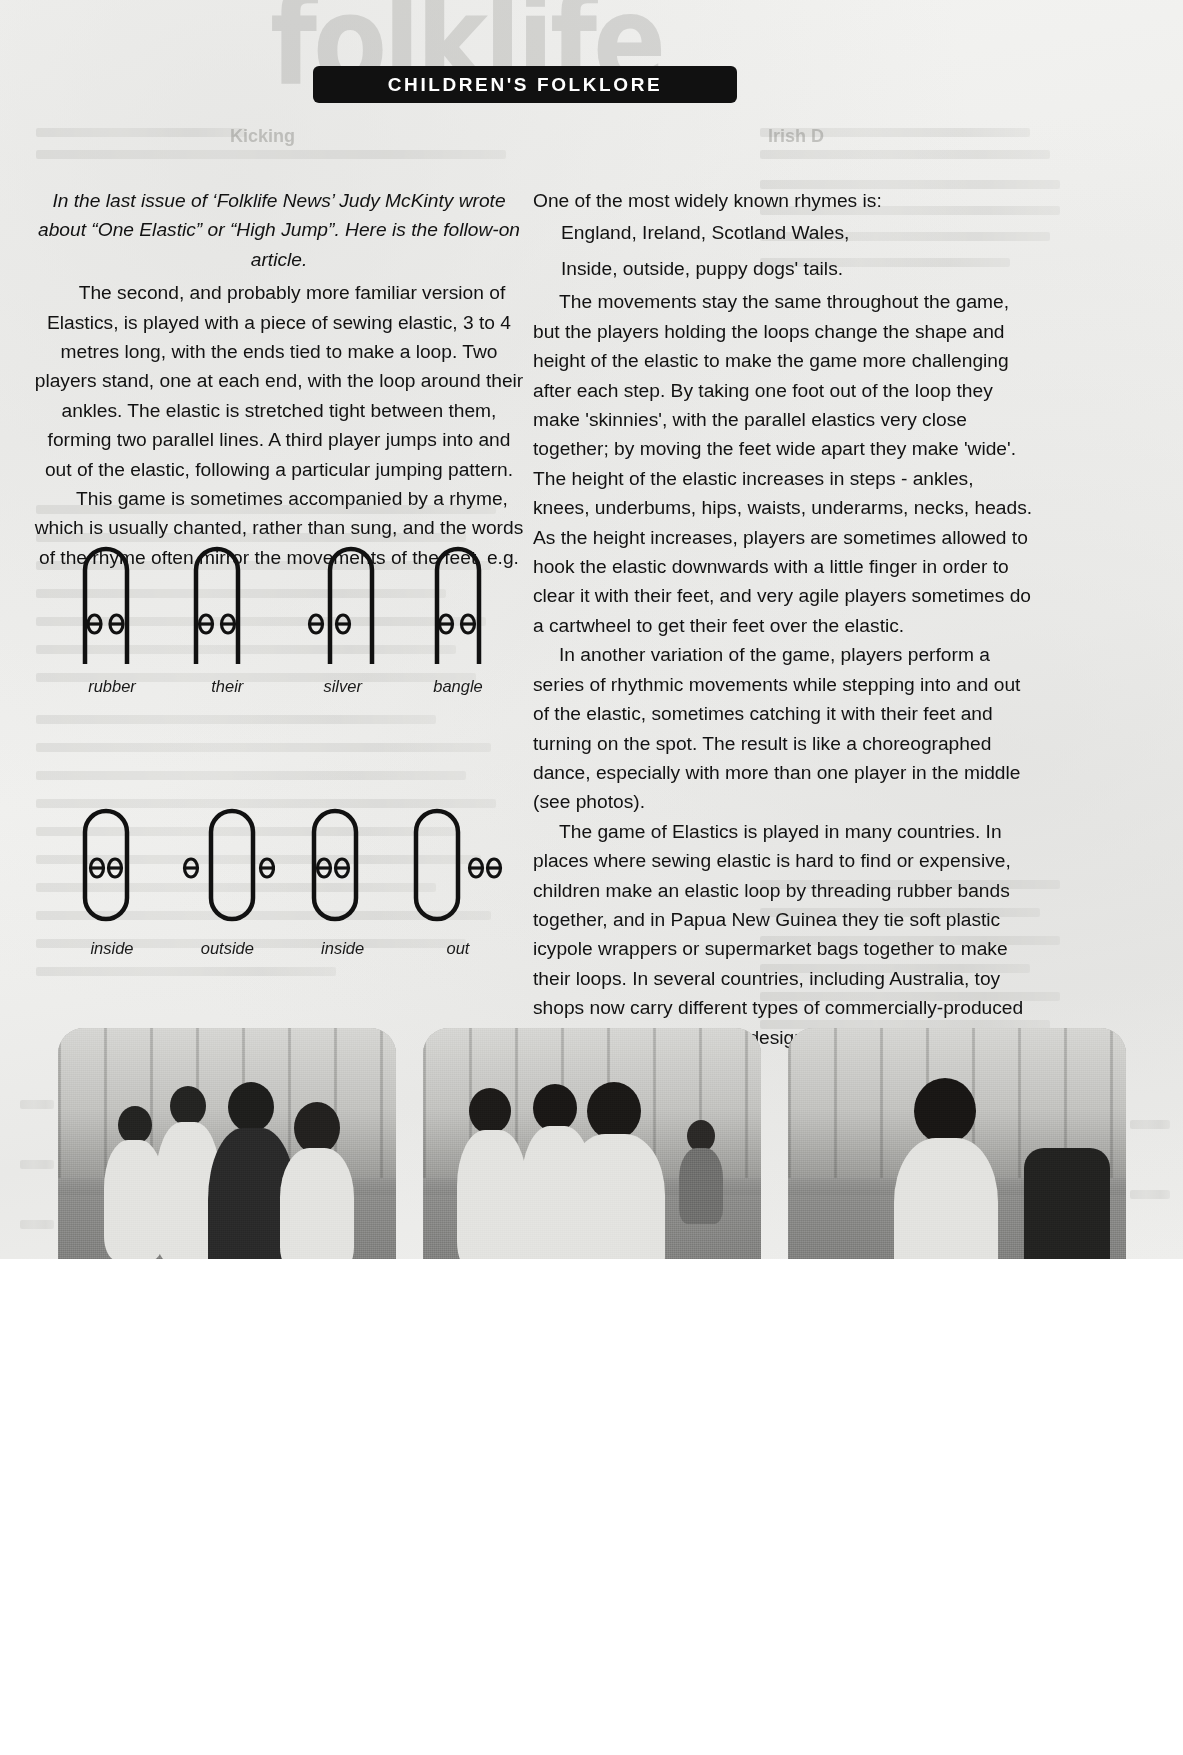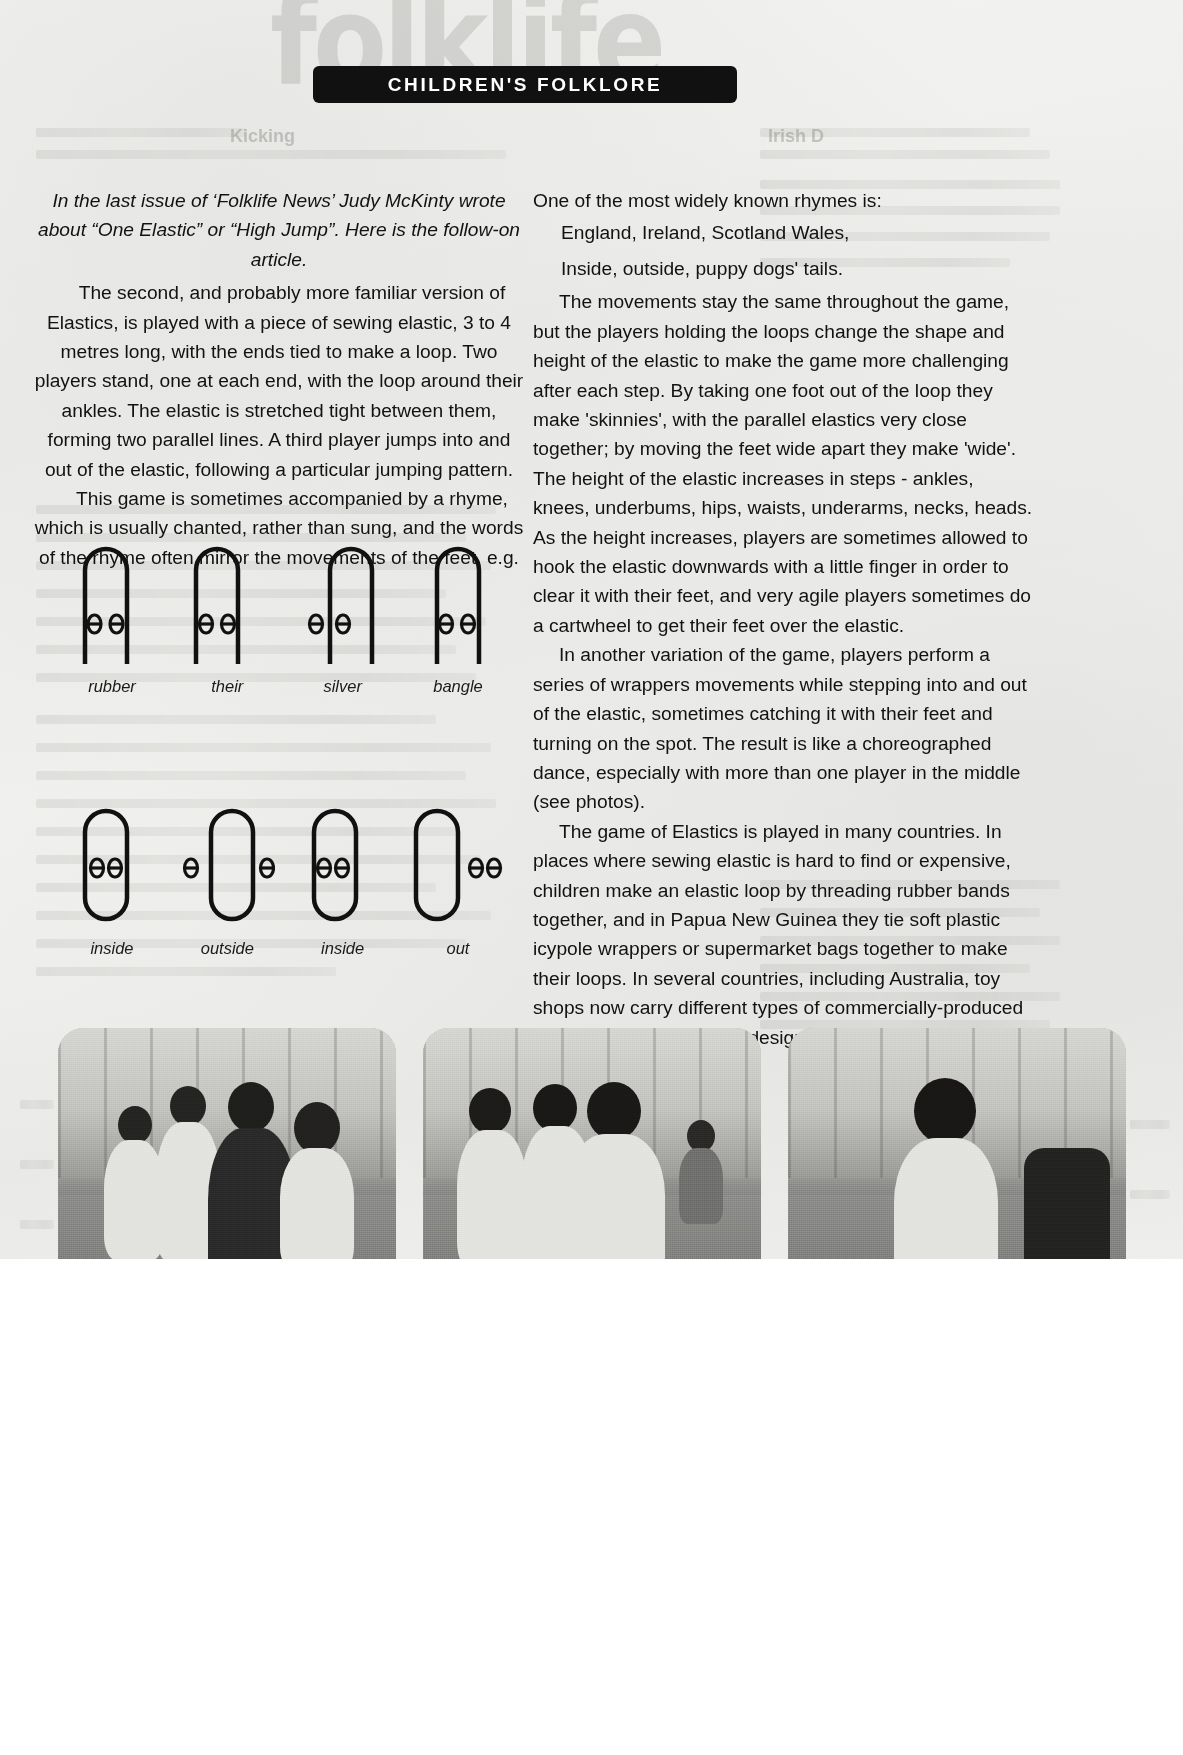--- a/index.html
+++ b/index.html
@@ -421,21 +421,21 @@
       <span>inside</span>
       <span>out</span>
     </div>
   </div>
 
   <div class="col col-right">
     <p class="rhyme-lead">One of the most widely known rhymes is:</p>
     <p class="rhyme">England, Ireland, Scotland Wales,</p>
     <p class="rhyme">Inside, outside, puppy dogs' tails.</p>
     <p class="body">The movements stay the same throughout the game, but the players holding the loops change the shape and height of the elastic to make the game more challenging after each step. By taking one foot out of the loop they make 'skinnies', with the parallel elastics very close together; by moving the feet wide apart they make 'wide'. The height of the elastic increases in steps - ankles, knees, underbums, hips, waists, underarms, necks, heads. As the height increases, players are sometimes allowed to hook the elastic downwards with a little finger in order to clear it with their feet, and very agile players sometimes do a cartwheel to get their feet over the elastic.</p>
-    <p class="body">In another variation of the game, players perform a series of wrappers movements while stepping into and out of the elastic, sometimes catching it with their feet and turning on the spot. The result is like a choreographed dance, especially with more than one player in the middle (see photos).</p>
+    <p class="body">In another variation of the game, players perform a series of rhythmic movements while stepping into and out of the elastic, sometimes catching it with their feet and turning on the spot. The result is like a choreographed dance, especially with more than one player in the middle (see photos).</p>
     <p class="body">The game of Elastics is played in many countries. In places where sewing elastic is hard to find or expensive, children make an elastic loop by threading rubber bands together, and in Papua New Guinea they tie soft plastic icypole wrappers or supermarket bags together to make their loops. In several countries, including Australia, toy shops now carry different types of commercially-produced elastics in bright colours, designed for instant play.</p>
     <div class="byline"><span>Judy McKinty</span><span class="dot"></span></div>
   </div>
 
   <div class="photo-strip">
 
     <div class="photo">
       <div class="sky"></div>
       <div class="wall"></div>
       <div class="ground"></div>

